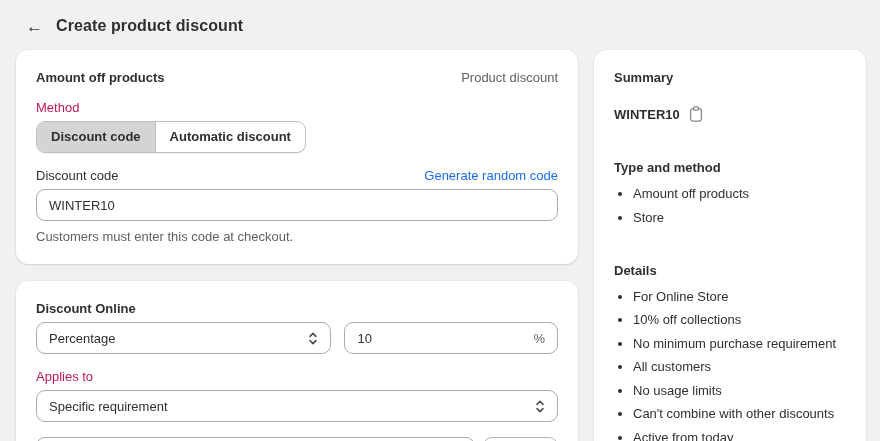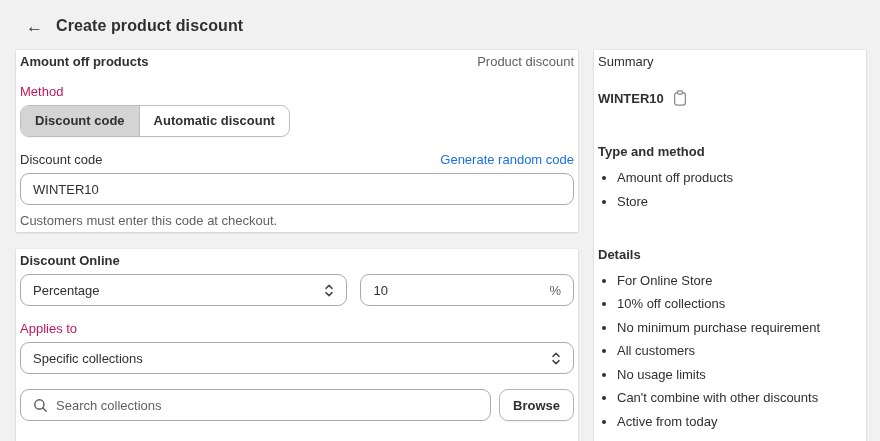--- a/index.html
+++ b/index.html
@@ -12,21 +12,21 @@
   }
   .header { display: flex; align-items: center; gap: 13px; padding: 17px 16px 15px 26px; }
   .back-btn { font-size: 17px; line-height: 1; color: #303030; cursor: pointer; }
   .page-title { font-size: 16px; font-weight: 700; letter-spacing: .1px; }
 
   .layout { display: flex; gap: 16px; padding: 0 14px 0 16px; align-items: flex-start; }
   .main-col { width: 562px; display: flex; flex-direction: column; gap: 17px; }
   .side-col { width: 272px; }
 
   .card {
-    background: #ffffff; border-radius: 0; padding: 4px;
+    background: #ffffff; border-radius: 12px; padding: 20px;
     box-shadow: 0 1px 2px rgba(0,0,0,.12), 0 0 0 1px rgba(0,0,0,.025);
   }
   .side-card { min-height: 600px; }
 
   .card-head { display: flex; justify-content: space-between; align-items: baseline; }
   .card-title { font-weight: 700; }
   .badge { color: #616161; }
 
   .field-label { margin: 15px 0 6px; color: #be185d; }
 
@@ -66,21 +66,21 @@
   .select-full { margin-top: 6px; }
 
   .search-row { display: flex; gap: 8px; margin-top: 15px; }
   .search-shell { flex: 1; margin-top: 0; gap: 8px; }
   .browse-btn {
     height: 32px; padding: 0 13px; background: #fff; border: 1px solid #b5b5b5;
     border-radius: 9px; font-weight: 600; font-size: 13px; color: #303030;
     font-family: inherit; cursor: pointer; box-shadow: 0 1px 0 rgba(0,0,0,.05);
   }
 
-  .summary-title { font-weight: 400; }
+  .summary-title { font-weight: 700; }
   .code-row { display: flex; align-items: center; gap: 9px; margin-top: 21px; }
   .code-text { font-weight: 700; }
   .copy-btn { display: inline-flex; cursor: pointer; }
   .section-heading { font-weight: 700; margin-top: 38px; }
   .bullet-list { margin: 11px 0 0; padding-left: 19px; }
   .bullet-list li { margin-bottom: 8.5px; }
 
   .icon { display: inline-flex; flex: none; }
 </style>
 </head>
@@ -133,21 +133,21 @@
           </span>
         </div>
         <div class="input-shell amount-shell">
           <input type="text" value="10" style="">
           <span class="suffix">%</span>
         </div>
       </div>
 
       <div class="field-label">Applies to</div>
       <div class="select-shell select-full" style="margin-top:0;">
-        <span>Specific collections</span>
+        <span>Specific requirement</span>
         <span class="icon">
           <svg width="10" height="15" viewBox="0 0 10 15" fill="none" stroke="#4a4a4a" stroke-width="1.5" stroke-linecap="round" stroke-linejoin="round">
             <path d="M2 5.4 L5 2.4 L8 5.4"></path>
               <path d="M2 9.6 L5 12.6 L8 9.6"></path>
           </svg>
         </span>
       </div>
 
       <div class="search-row">
         <div class="input-shell search-shell">

